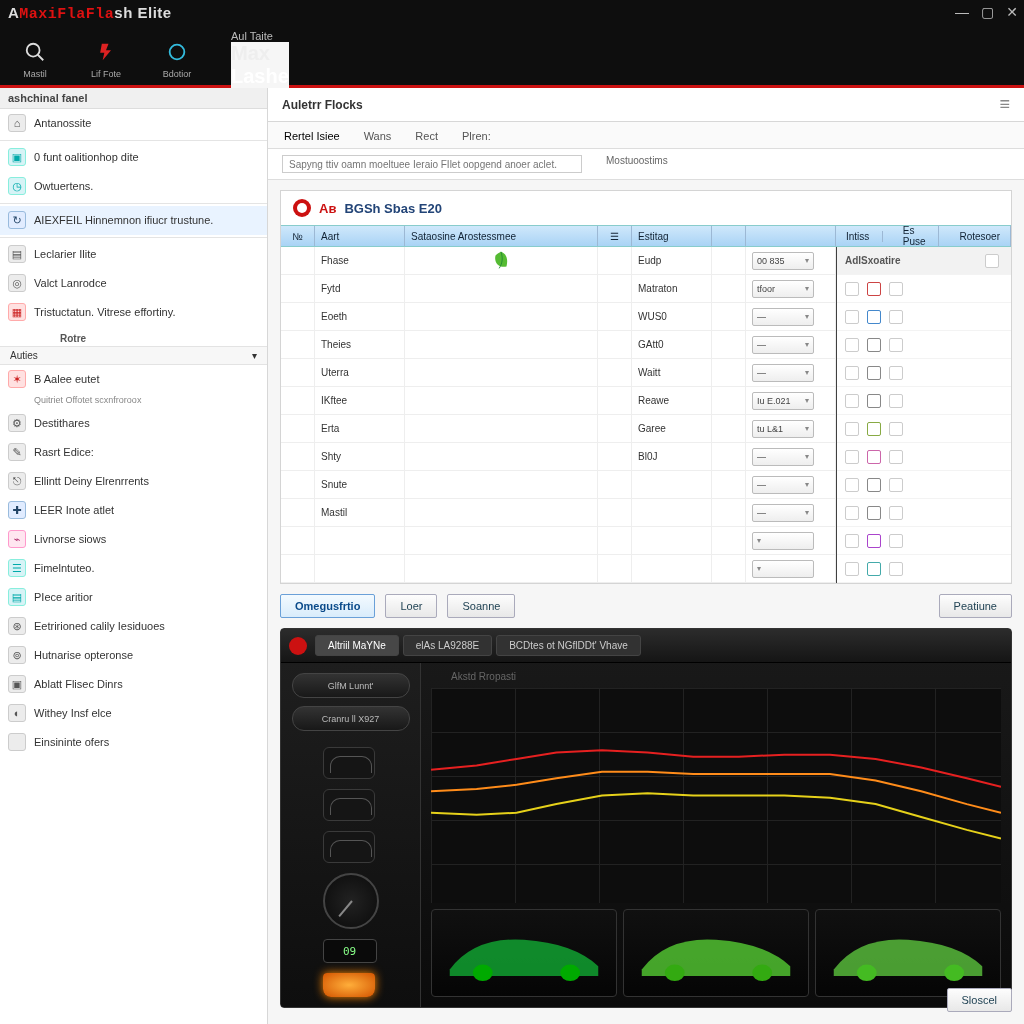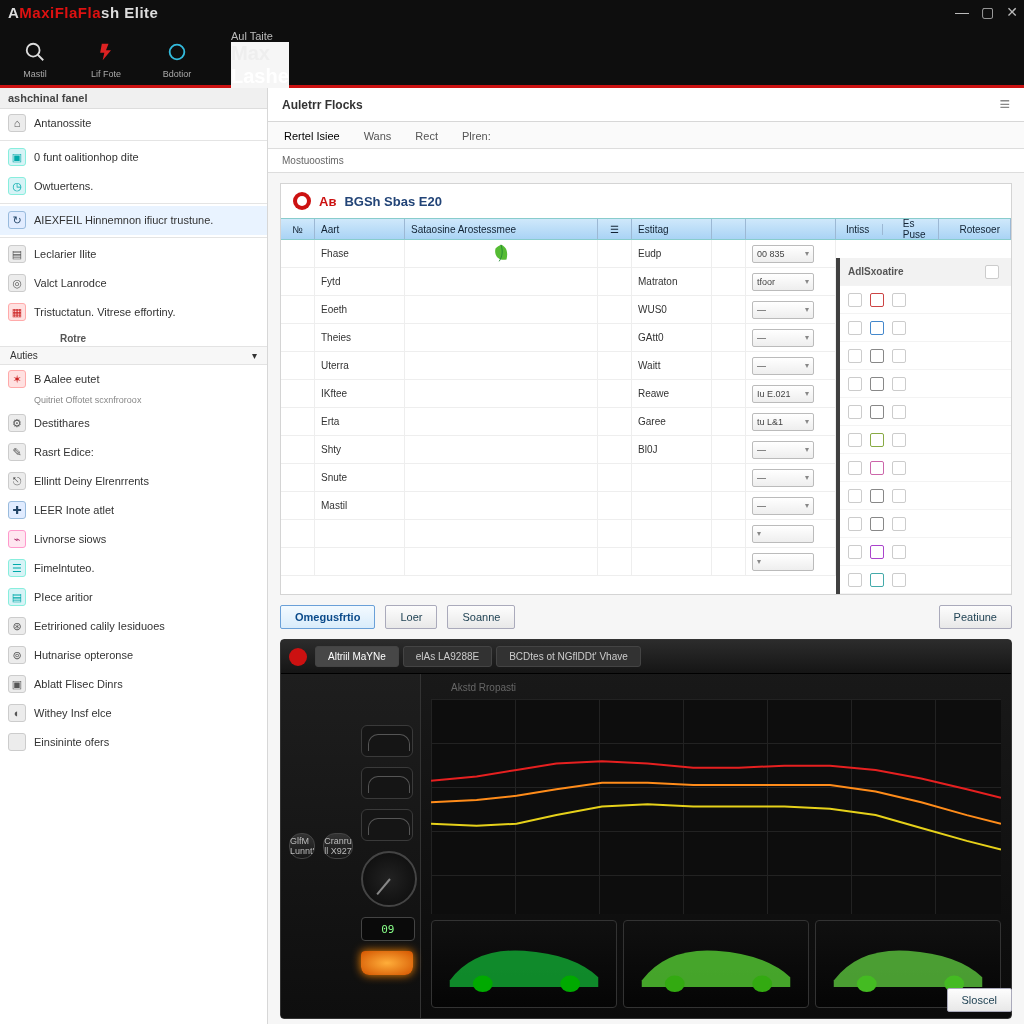--- a/index.html
+++ b/index.html
@@ -7,21 +7,21 @@
 
 
 .header {
   height: 88px; background: #0e0e0e; color: #ddd; display: flex; align-items: stretch;
   border-bottom: 3px solid #c11; position: relative;
 }
 .titlebar {
   position: absolute; top: 4px; left: 8px; font-size: 15px; font-weight: 700;
   letter-spacing: .5px;
 }
-.titlebar .red { color: #d11; }
+.titlebar .red { color: #d11; font-family: Liberation Mono, monospace; }
 .winctl {
   position: absolute; top: 4px; right: 6px; display: flex; gap: 12px; font-size: 14px; color: #bbb;
 }
 .winctl span { cursor: pointer; }
 .nav-icons {
   display: flex; align-items: flex-end; padding: 26px 0 0 0;
 }
 .nav-item {
   width: 70px; text-align: center; font-size: 9px; color: #aaa; padding-bottom: 6px;
   display: flex; flex-direction: column; align-items: center; gap: 4px; cursor: pointer;
@@ -105,21 +105,21 @@
 .dp-colhdr > div { border-right: 1px solid #9cb8d4; padding: 3px 6px; display:flex; align-items:center; gap:4px; }
 .c-idx  { width: 34px; justify-content:center; }
 .c-name { width: 90px; }
 .c-desc { flex: 1; }
 .c-date { width: 80px; }
 .c-ctrl { width: 90px; }
 .c-row2 { width: 175px; }
 
 .dp-body { display:flex; }
 .dp-left { flex: 1; }
-.dp-right{ width: 175px; border-left: 4px solid #404040; margin-top: 18px; }
+.dp-right{ width: 175px; border-left: 1px solid #404040; }
 .grid-row {
   height: 28px; display: flex; font-size: 10px; color: #333; border-bottom: 1px solid #eee;
 }
 .grid-row > div { border-right: 1px solid #eee; padding: 6px; display:flex; align-items:center; overflow:hidden; }
 .leaf { width:28px; height:22px; margin:2px auto; }
 .leaf svg { width:100%; height:100%; }
 .ctrl-btn {
   width: 62px; height: 18px; border: 1px solid #bbb; border-radius: 2px; background: linear-gradient(#fff,#eee);
   display:flex; align-items:center; justify-content:space-between; padding: 0 4px; font-size: 9px; color:#444; cursor:pointer;
 }
@@ -150,21 +150,21 @@
   border-bottom:1px solid #000;
 }
 .dash-top .dlogo { width:18px; height:18px; background:#c11; border-radius:50%; margin-right:6px; }
 .dash-top .seg {
   padding: 4px 12px; background:#323232; color:#ccc; font-size:10px; border:1px solid #444; border-radius:3px;
   margin-right:2px; cursor:pointer;
 }
 .dash-top .seg.active { background:#474747; color:#fff; }
 .dash-left {
   width: 140px; margin-top:34px; background: linear-gradient(#1e1e1e,#0e0e0e); border-right:1px solid #333;
-  padding: 10px 8px; display:flex; flex-direction:row; gap:8px; align-items:center;
+  padding: 10px 8px; display:flex; flex-direction:column; gap:8px; align-items:center;
 }
 .dbtn {
   width: 118px; height:26px; border:1px solid #444; border-radius:12px; background:linear-gradient(#333,#181818);
   color:#bbb; font-size:9px; display:flex; align-items:center; justify-content:center; cursor:pointer;
 }
 .gauge-stack { display:flex; flex-direction:column; gap:10px; margin-top:8px; align-items:flex-start; }
 .gauge { width:52px; height:32px; border:1px solid #3a3a3a; border-radius:6px; background:#151515; position:relative; }
 .gauge::before { content:""; position:absolute; left:6px; top:8px; width:40px; height:16px; border:1px solid #555; border-radius:10px 10px 0 0; border-bottom:none; }
 .dial { width:56px; height:56px; border:2px solid #444; border-radius:50%; background:radial-gradient(#222,#0a0a0a); position:relative; }
 .dial::after { content:""; position:absolute; left:50%; top:50%; width:2px; height:20px; background:#888; transform-origin:top; transform:rotate(40deg); }
@@ -354,20 +354,21 @@
     </div>
 
     <div class="tabs-row" id="tabs-row">
         <span class="active">Rertel Isiee</span>
         <span>Wans</span>
         <span>Rect</span>
         <span>Plren:</span>
       </div>
 
     <div class="filter-row">
+      <input placeholder="Sapyng ttiv oamn moeltuee Ieraio FIlet oopgend anoer aclet." style="">
       <span>Mostuoostims</span>
     </div>
 
     <div class="data-panel">
       <div class="dp-title">
         <span class="logo"></span>
         <span>Aв</span>
         <span class="txt">BGSh Sbas E20</span>
       </div>
       <div class="dp-colhdr">

